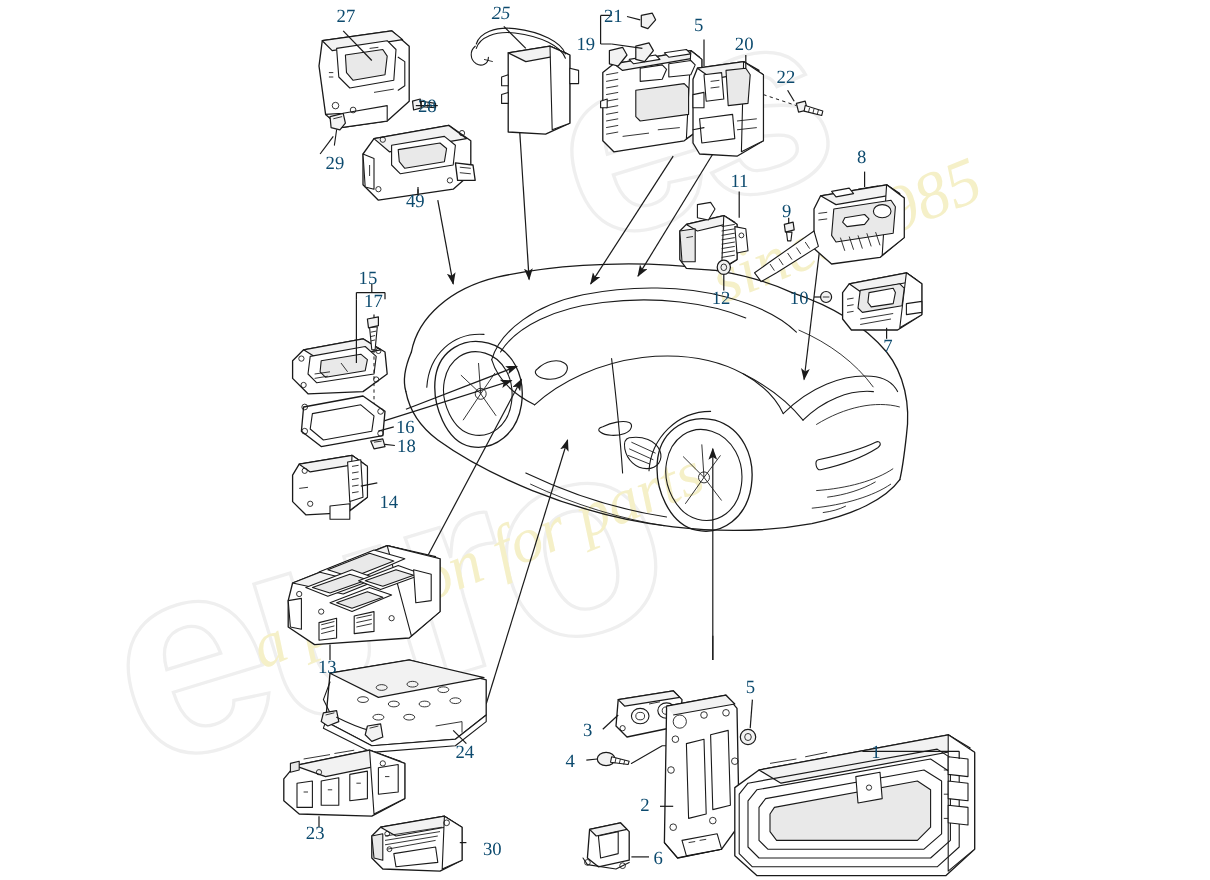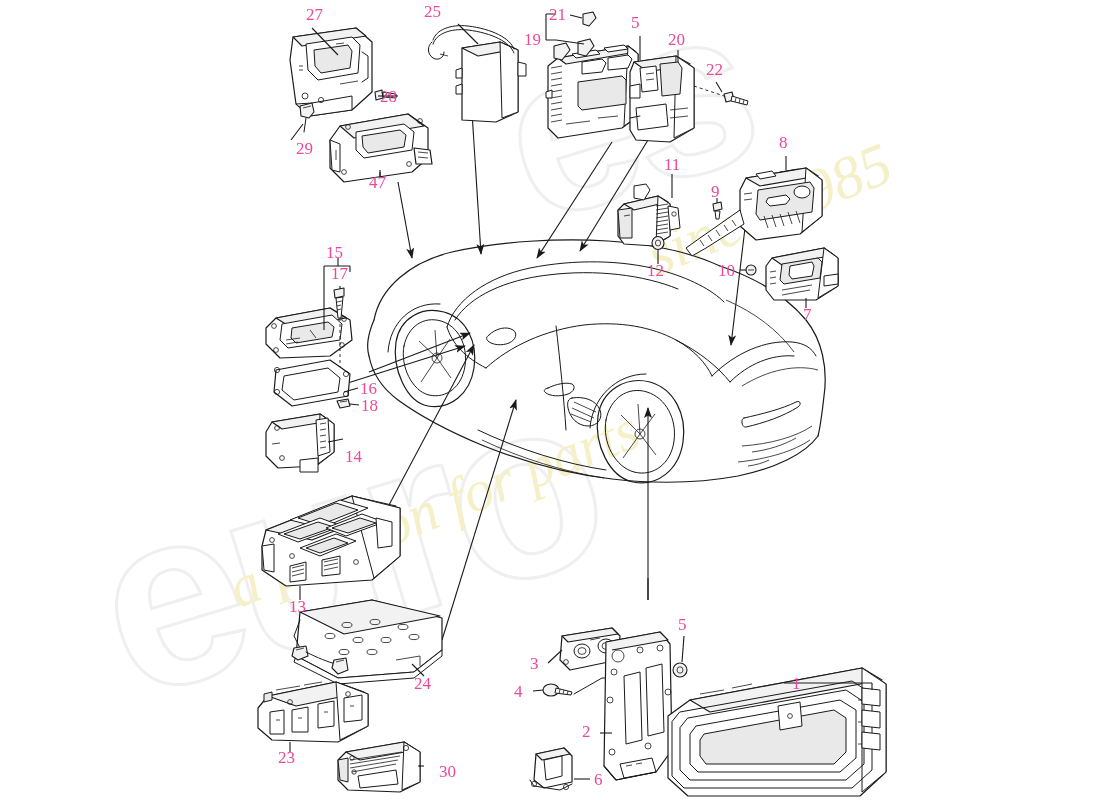--- a/index.html
+++ b/index.html
@@ -1,20 +1,20 @@
 <!DOCTYPE html>
 <html><head>
 <meta charset="utf-8">
 <title>Porsche Control Units Parts Diagram</title>
 <style>
   html,body{margin:0;padding:0;background:#ffffff;}
   body{width:1100px;height:800px;overflow:hidden;font-family:"Liberation Serif",serif;}
   #stage{position:relative;width:1100px;height:800px;background:#fff;overflow:hidden;}
   #stage svg{position:absolute;left:0;top:0;}
-  .lbl{position:absolute;font-family:"Liberation Serif",serif;font-size:17px;color:#ec4899;
+  .lbl{position:absolute;font-family:"Liberation Serif",serif;font-size:17px;color:#0c4a6e;
        line-height:1;white-space:nowrap;user-select:none;}
   .wm-outline{position:absolute;font-family:"Liberation Sans",sans-serif;font-weight:bold;
        color:transparent;-webkit-text-stroke:3px #efefef;user-select:none;pointer-events:none;}
   .wm-yellow{position:absolute;font-family:"Liberation Serif",serif;font-style:italic;
        color:#f5f0c8;user-select:none;pointer-events:none;}
 </style>
 </head>
 <body>
 
 <div id="stage">
@@ -565,21 +565,21 @@
   <div class="lbl" style="left:326px;top:244px;">15</div>
   <div class="lbl" style="left:360px;top:380px;">16</div>
   <div class="lbl" style="left:331px;top:265px;">17</div>
   <div class="lbl" style="left:361px;top:397px;">18</div>
   <div class="lbl" style="left:524px;top:10px;margin-top:21px;">19</div>
   <div class="lbl" style="left:668px;top:31px;">20</div>
   <div class="lbl" style="left:549px;top:6px;">21</div>
   <div class="lbl" style="left:706px;top:61px;">22</div>
   <div class="lbl" style="left:278px;top:749px;">23</div>
   <div class="lbl" style="left:414px;top:675px;">24</div>
-  <div class="lbl" style="left:424px;top:3px;">25</div>
-  <div class="lbl" style="left:369px;top:174px;">47</div>
+  <div class="lbl" style="left:447px;top:3px;font-style:italic;">25</div>
+  <div class="lbl" style="left:369px;top:174px;">49</div>
   <div class="lbl" style="left:306px;top:6px;">27</div>
   <div class="lbl" style="left:380px;top:88px;">28</div>
   <div class="lbl" style="left:280px;top:140px;margin-left:16px;">29</div>
   <div class="lbl" style="left:423px;top:763px;margin-left:16px;">30</div>
   <div class="lbl" style="left:631px;top:14px;">5</div>
 
 </div>
 
 </body></html>

